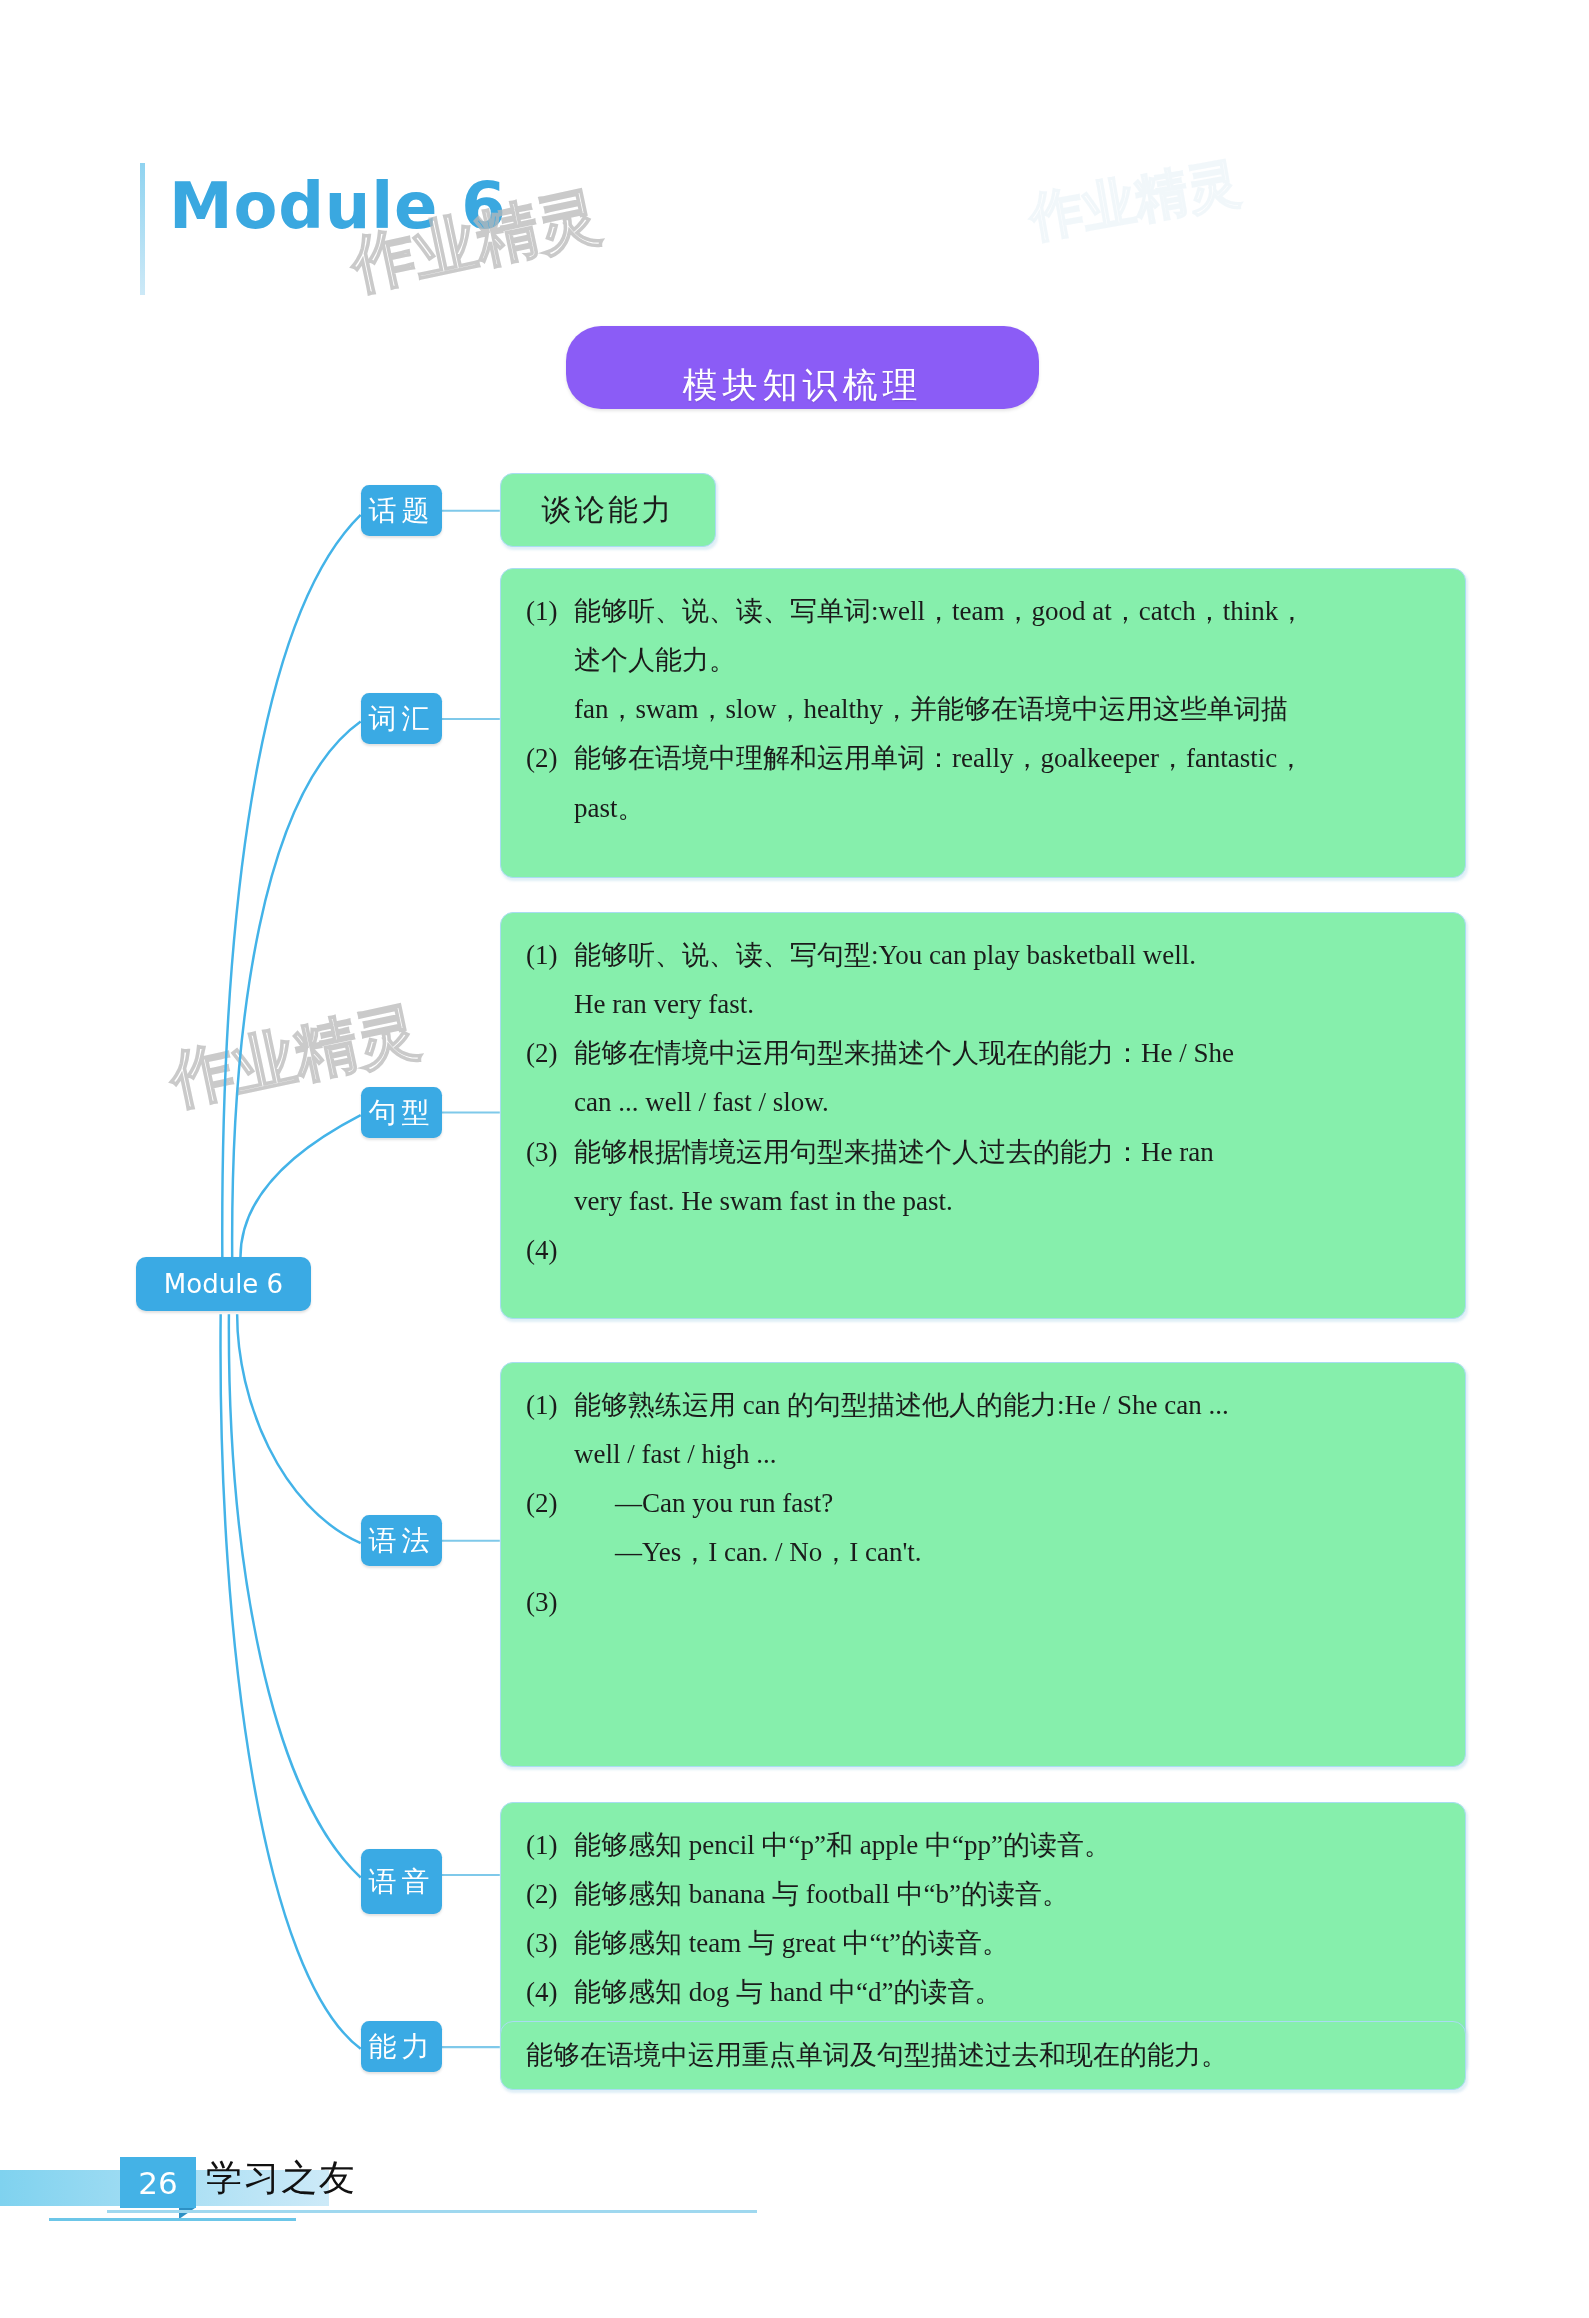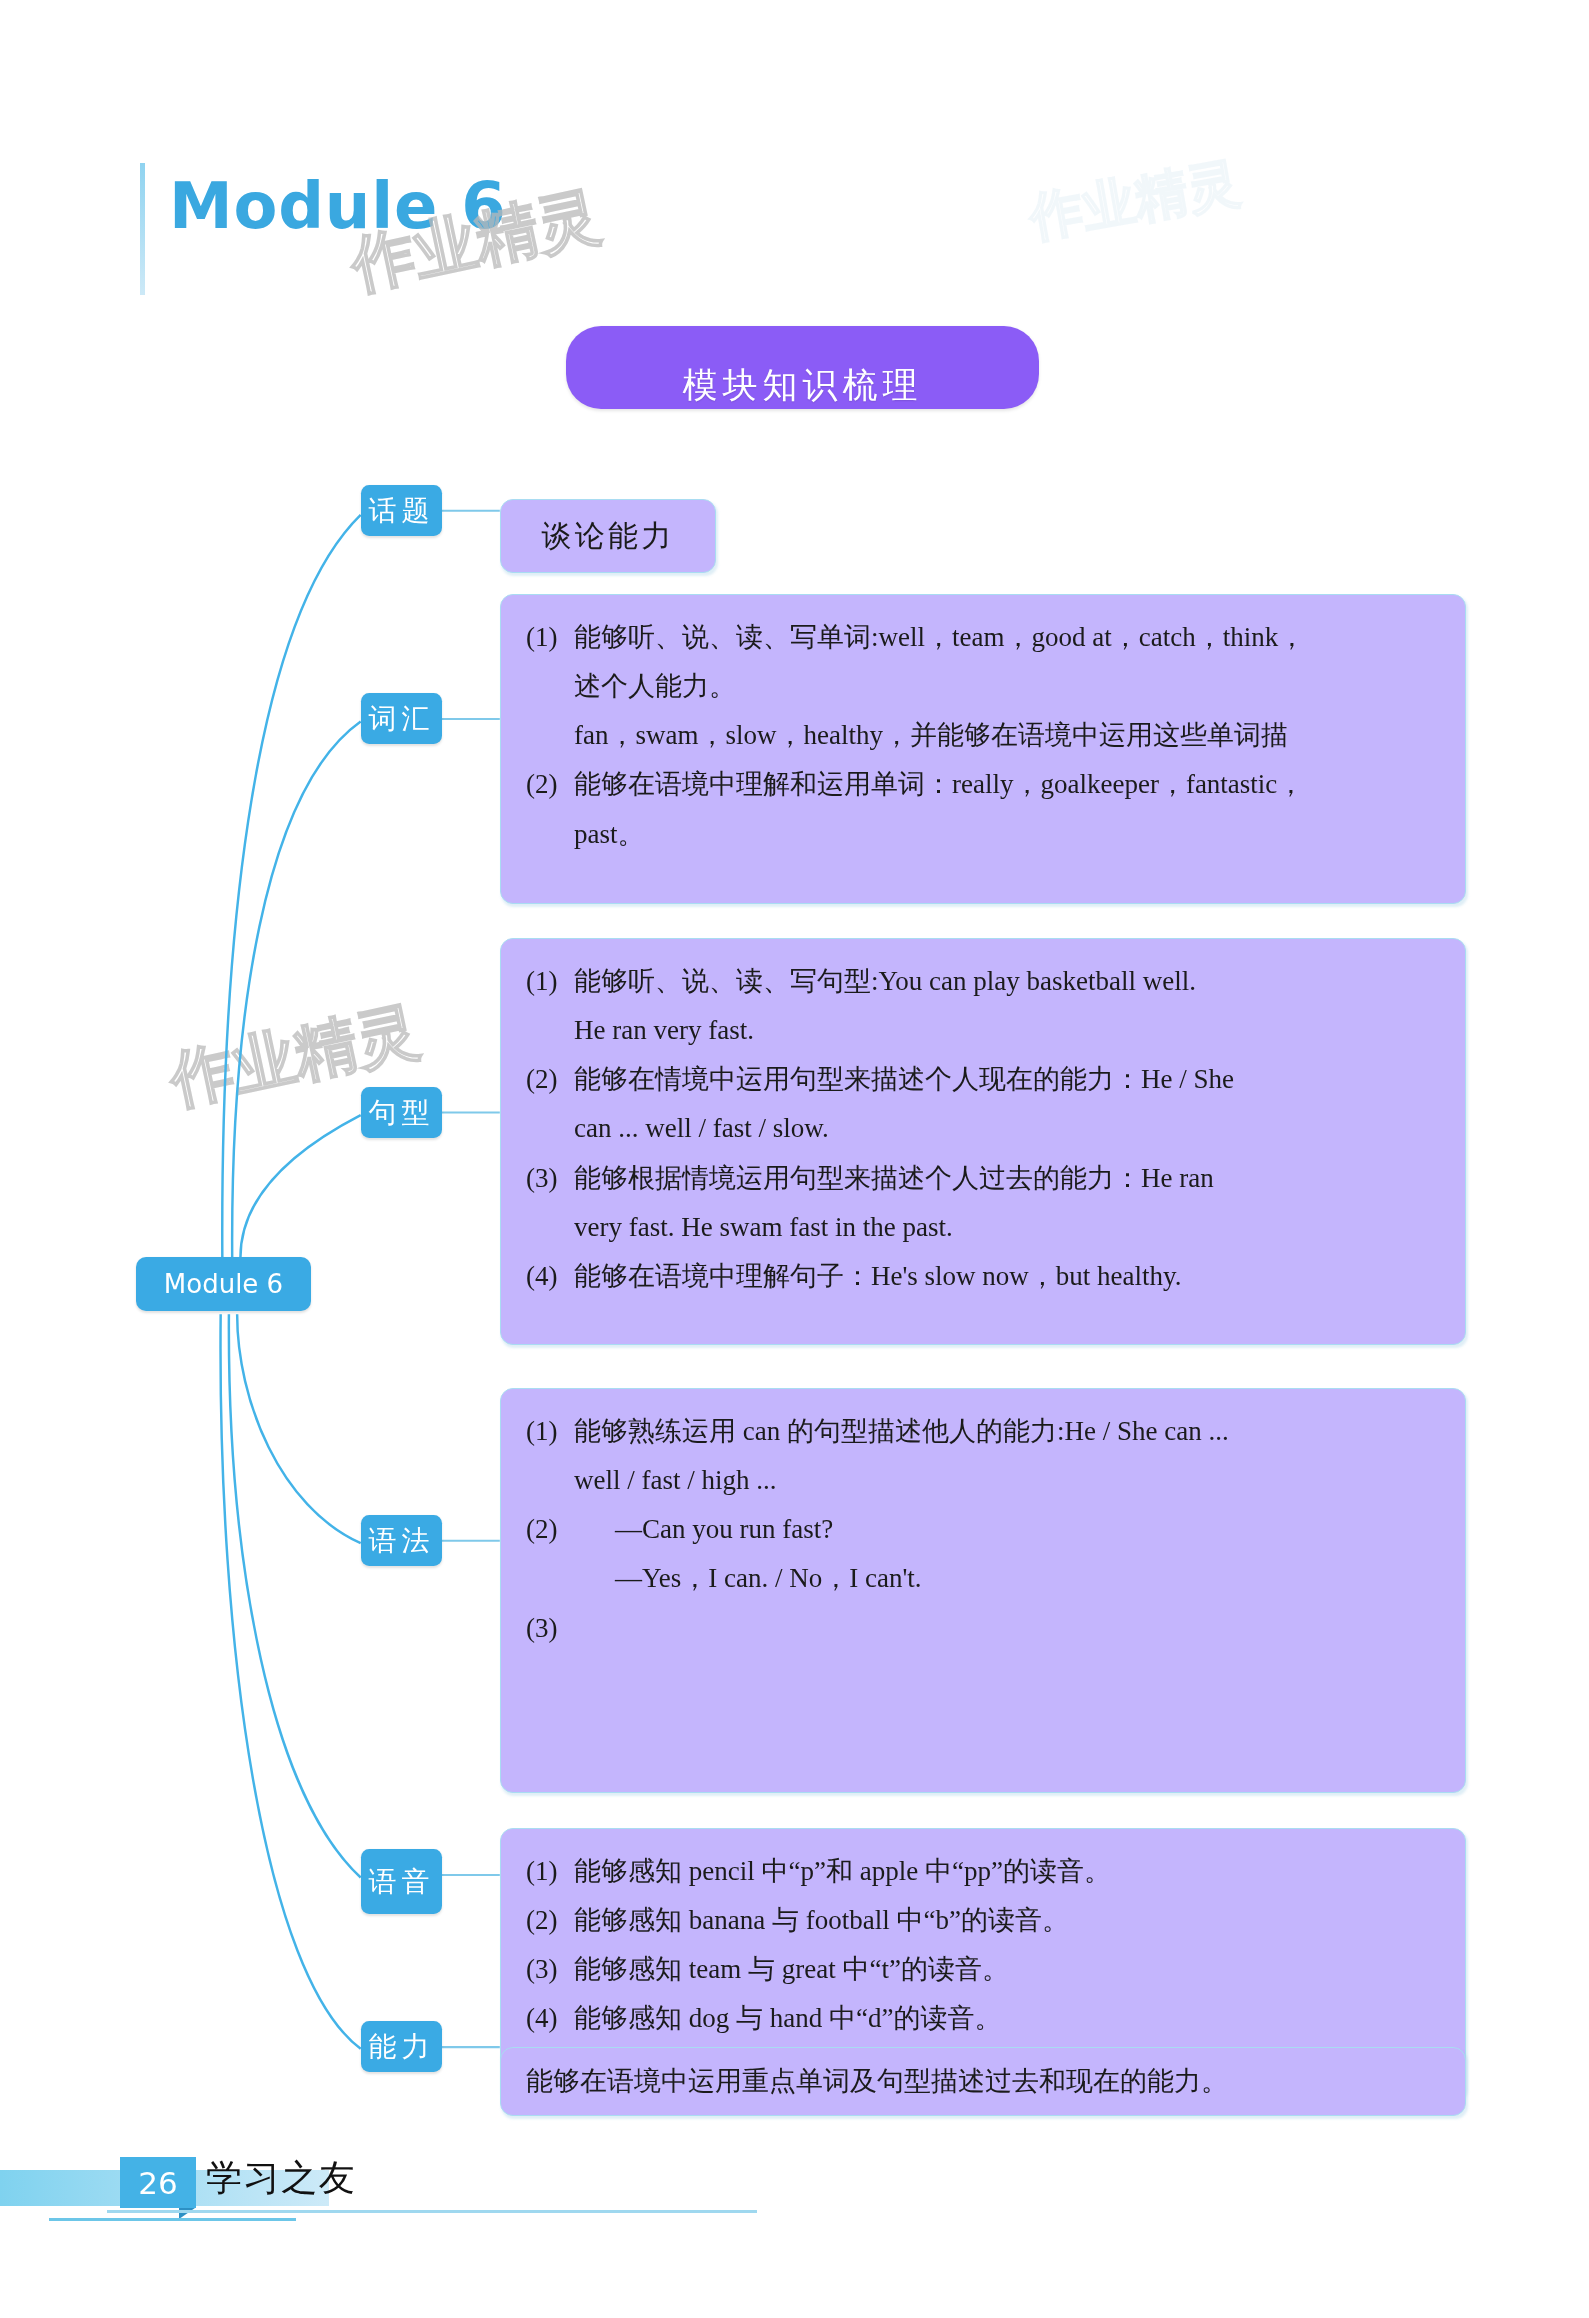--- a/index.html
+++ b/index.html
@@ -78,24 +78,23 @@
   .tag-vocab   {left:361px;top:693px;width:81px;height:51px;}
   .tag-pattern {left:361px;top:1087px;width:81px;height:51px;}
   .tag-grammar {left:361px;top:1515px;width:81px;height:51px;}
   .tag-phonics {left:361px;top:1849px;width:81px;height:65px;}
   .tag-ability {left:361px;top:2021px;width:81px;height:51px;}
 
   .box{
     position:absolute;
     border:1.6px solid #a9dcf2;
     border-radius:13px;
-    background:#c4b5fd;
+    background:#86efac;
     box-sizing:border-box;
     box-shadow:1.6px 2.5px 2.5px rgba(150,200,225,.30);
-    margin-top:26px;
   }
   .box-inner{
     padding:18px 25px 15px 25px;
     font-family:"Liberation Serif","DejaVu Serif",serif;
     font-size:27px;
     line-height:1.82;
     color:#1b1b1b;
   }
   .li{display:block;text-indent:0;padding-left:48px;position:relative;}
   .li .num{position:absolute;left:0;top:0;}
@@ -218,21 +217,20 @@
       <span class="sub">can ... well / fast / slow.</span>
 
       <span class="li">
         <span class="num">(3)</span>
         <span>能够根据情境运用句型来描述个人过去的能力：He ran</span>
       </span>
       <span class="sub">very fast. He swam fast in the past.</span>
 
       <span class="li">
         <span class="num">(4)</span>
-        <span>能够在语境中理解句子：He's slow now，but healthy.</span>
       </span>
     </div>
   </div>
 
   <div class="box box-grammar">
     <div class="box-inner">
       <span class="li">
         <span class="num">(1)</span>
         <span>能够熟练运用 can 的句型描述他人的能力:He / She can ...</span>
       </span>

